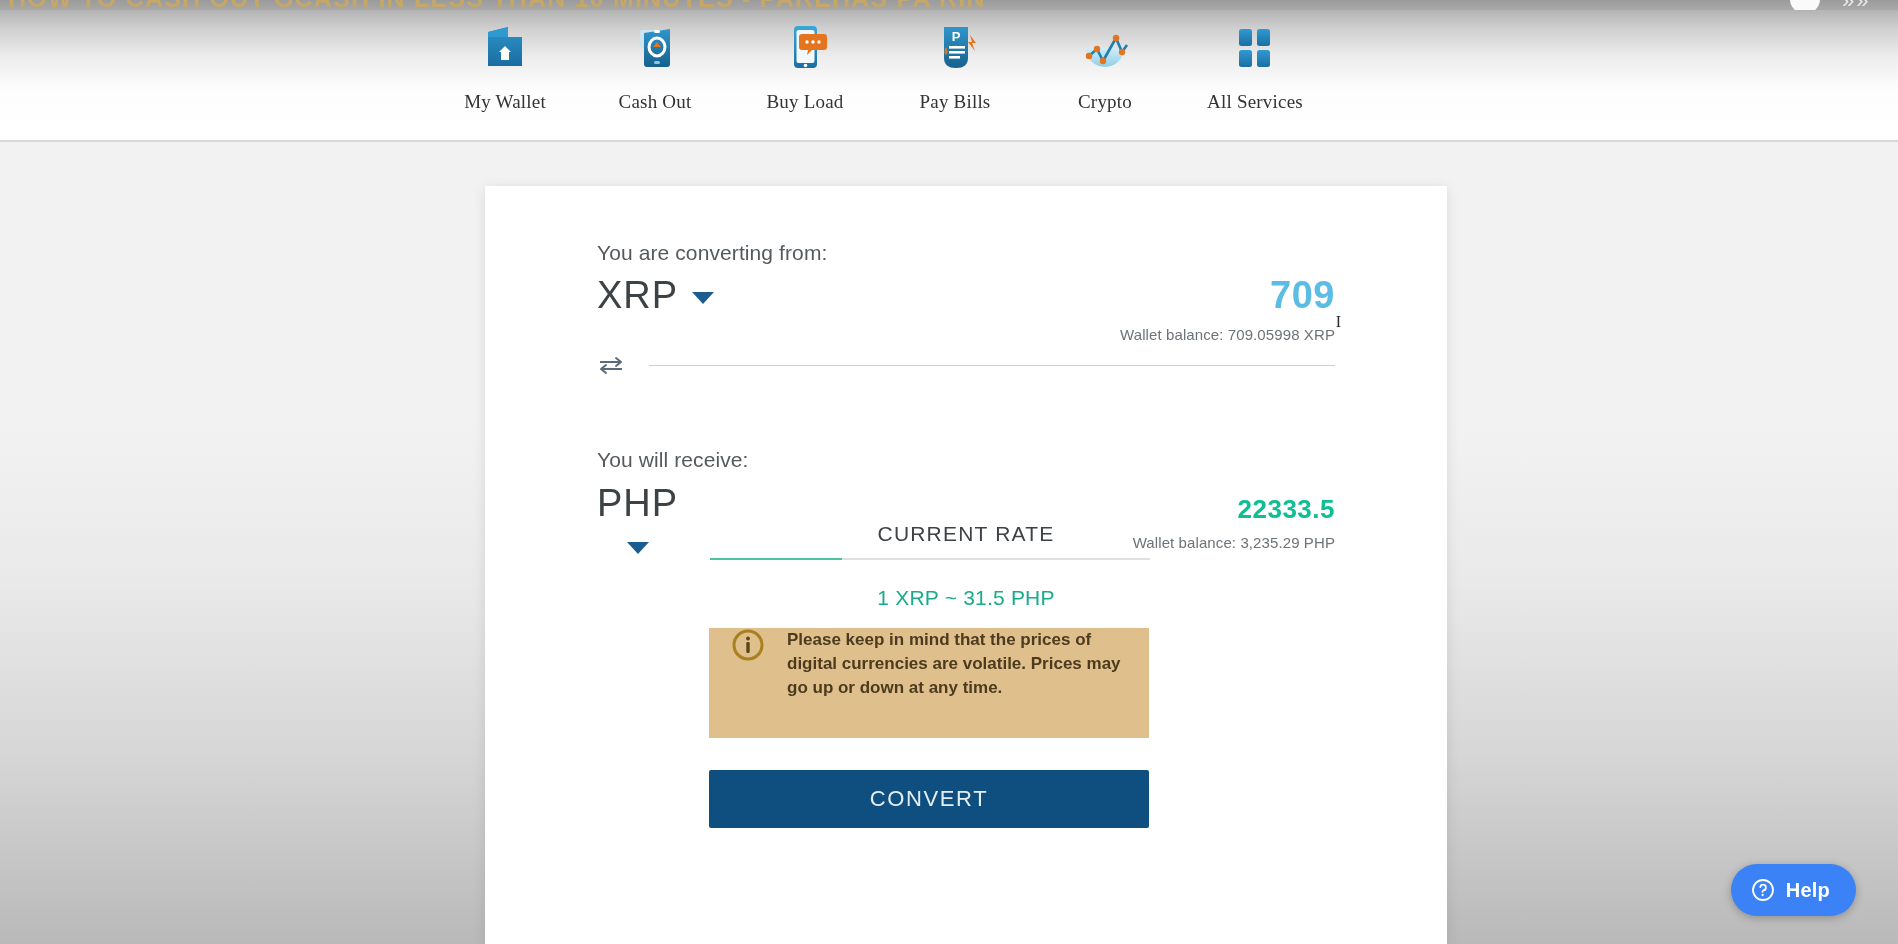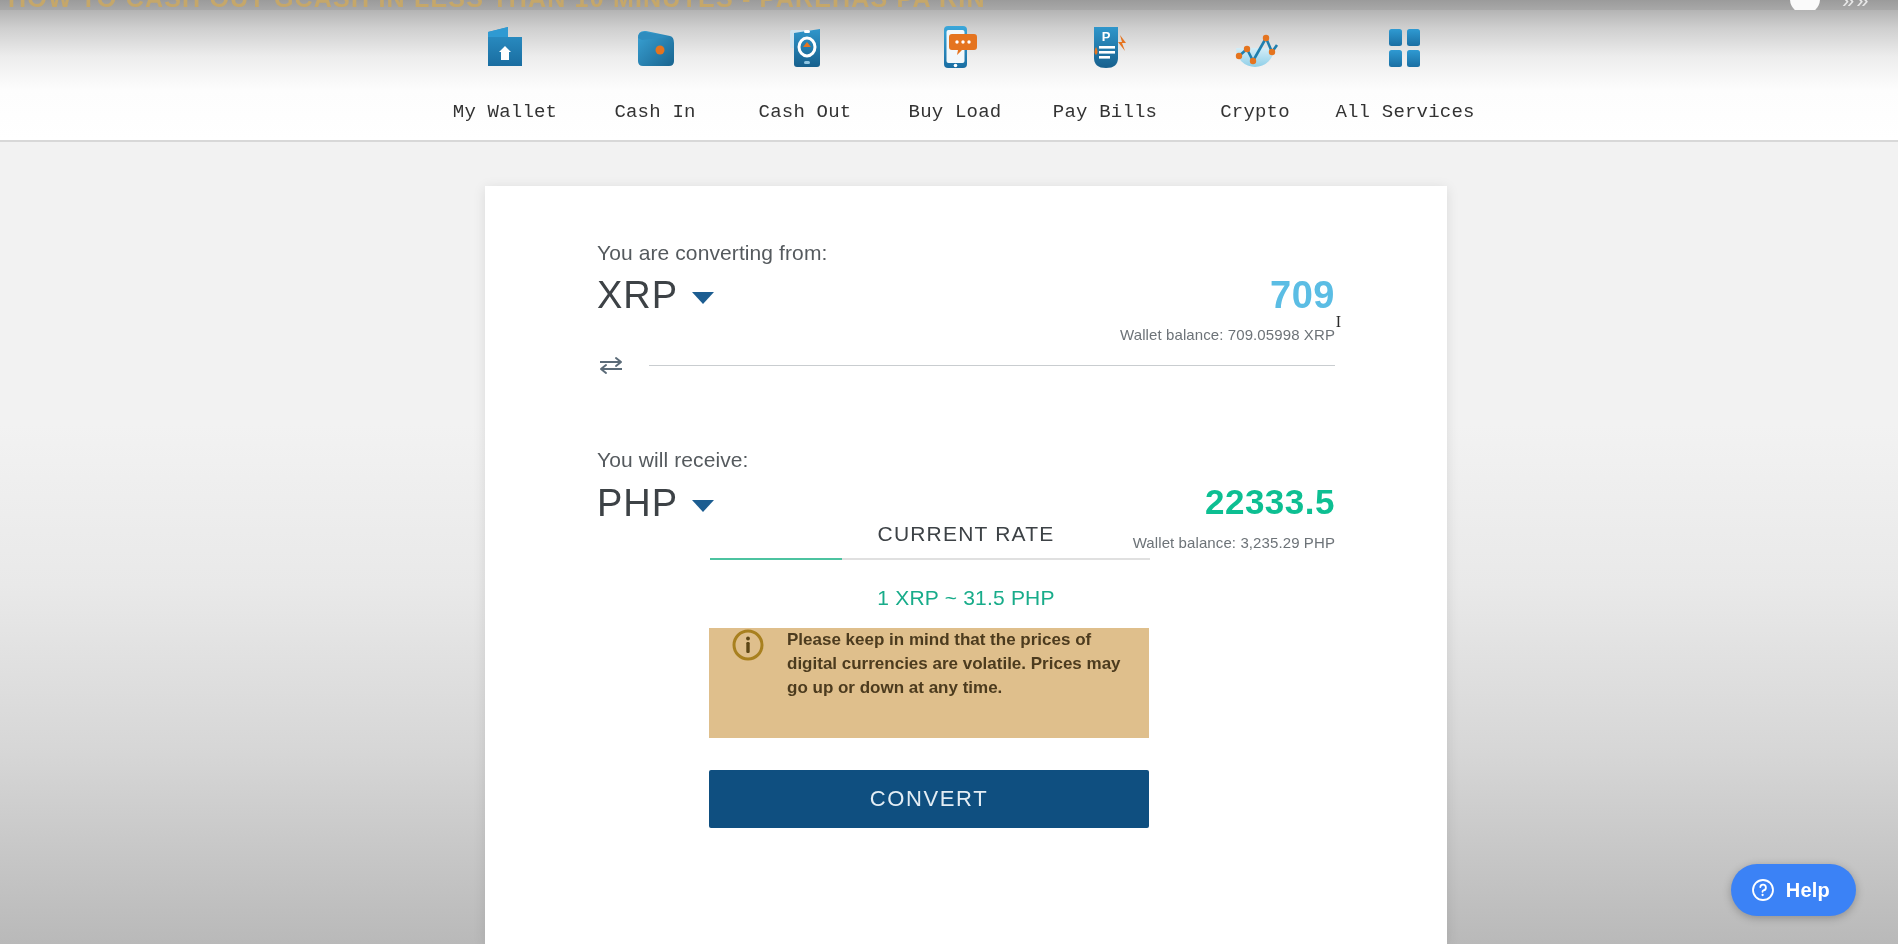--- a/index.html
+++ b/index.html
@@ -86,24 +86,24 @@
     align-items: center;
     cursor: pointer;
   }
   .nav-icon {
     width: 62px;
     height: 62px;
     position: relative;
     display: block;
   }
   .nav-label {
-    margin-top: 23px;
+    margin-top: 13px;
     font-size: 19px;
     color: #333333;
-    font-family: Liberation Mono, monospace;
+    font-family: Liberation Serif, serif;
     letter-spacing: .2px;
   }
 
   
   .card {
     position: absolute;
     left: 485px;
     top: 186px;
     width: 962px;
     height: 758px;
@@ -129,21 +129,21 @@
 
   .currency-row {
     position: absolute;
     left: 112px;
     display: flex;
     align-items: center;
     gap: 14px;
     cursor: pointer;
   }
   .row-from { top: 90px; }
-  .row-to   { top: 298px; }
+  .row-to   { top: 298px; flex-direction: column; }
 
   .currency-code {
     font-size: 38px;
     font-weight: 400;
     color: #3d4246;
     letter-spacing: 1px;
     line-height: 1;
   }
   .caret-down {
     width: 0; height: 0;
@@ -160,22 +160,22 @@
     font-weight: 700;
     line-height: 1;
     letter-spacing: .5px;
   }
   .amount-from {
     top: 90px;
     font-size: 38px;
     color: #5bbde4;
   }
   .amount-to {
-    top: 298px;
-    font-size: 35px;
+    top: 310px;
+    font-size: 26px;
     color: #0dbf92;
     margin-left: 45px;
   }
 
   .caret-blink {
     position: absolute;
     right: 106px;
     top: 127px;
     font-size: 16px;
     color: #2b2b2b;
@@ -337,36 +337,20 @@
             </linearGradient>
           </defs>
           <path d="M14 16 L34 11 L34 21 L48 21 L48 50 L14 50 Z" fill="url(#gBlue1)"></path>
           <path d="M14 16 L34 11 L34 21 L14 21 Z" fill="#2f9ad2"></path>
           <path d="M31 30 L37 36 L35 36 L35 44 L27 44 L27 36 L25 36 Z" fill="#ffffff"></path>
         </svg>
       </span>
       <span class="nav-label">My Wallet</span>
     </div>
 
-    <div class="nav-item">
-      <span class="nav-icon">
-        <svg viewBox="0 0 62 62" width="62" height="62">
-          <defs>
-            <linearGradient id="gBlue2" x1="0" y1="0" x2="1" y2="1">
-              <stop offset="0%" stop-color="#3aa3d6"></stop>
-                <stop offset="100%" stop-color="#19648f"></stop>
-            </linearGradient>
-          </defs>
-          <path d="M14 22 Q14 14 22 15 L46 20 Q50 21 50 27 L50 45 Q50 50 45 50 L19 50 Q14 50 14 45 Z" fill="url(#gBlue2)"></path>
-          <path d="M14 22 Q14 15 21 16 L44 21 L18 24 Z" fill="#2e8cbe"></path>
-          <circle cx="36" cy="34" r="4.5" fill="#e5741f"></circle>
-        </svg>
-      </span>
-      <span class="nav-label">Cash In</span>
-    </div>
 
     <div class="nav-item">
       <span class="nav-icon">
         <svg viewBox="0 0 62 62" width="62" height="62">
           <defs>
             <linearGradient id="gBlue3" x1="0" y1="0" x2="0" y2="1">
               <stop offset="0%" stop-color="#2f96cb"></stop>
                 <stop offset="100%" stop-color="#17608d"></stop>
             </linearGradient>
           </defs>

